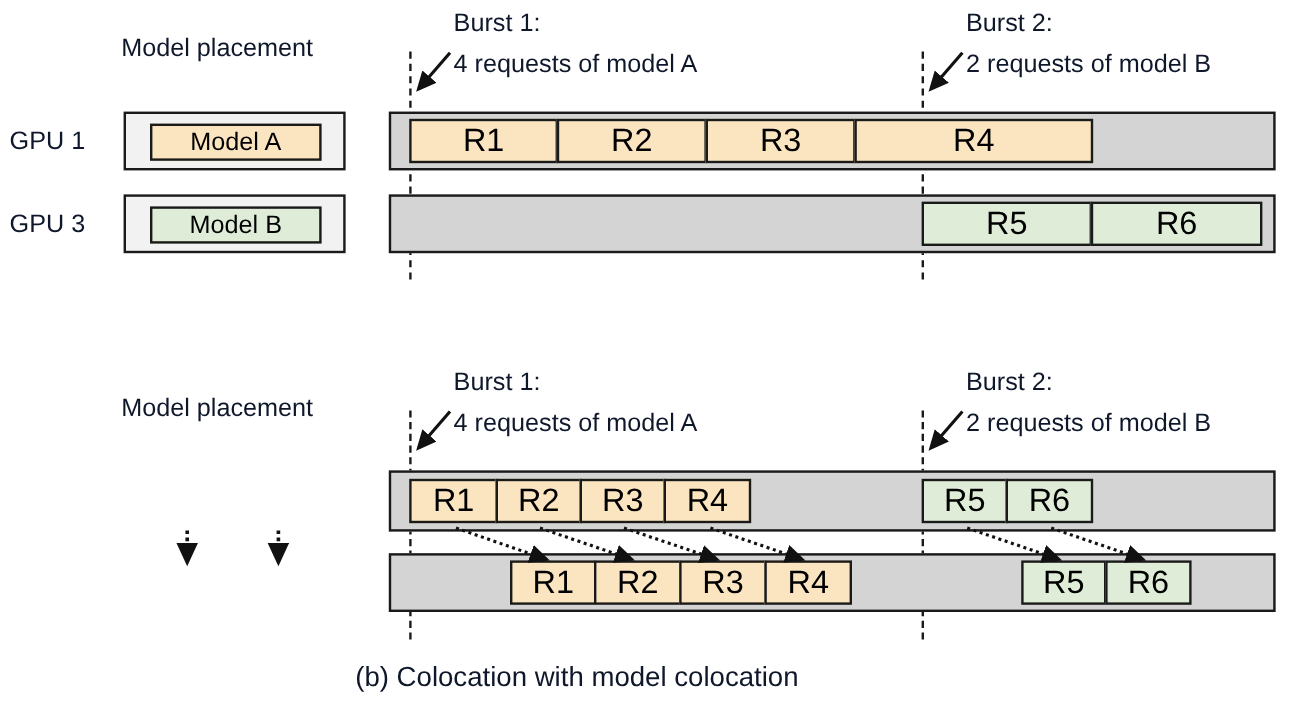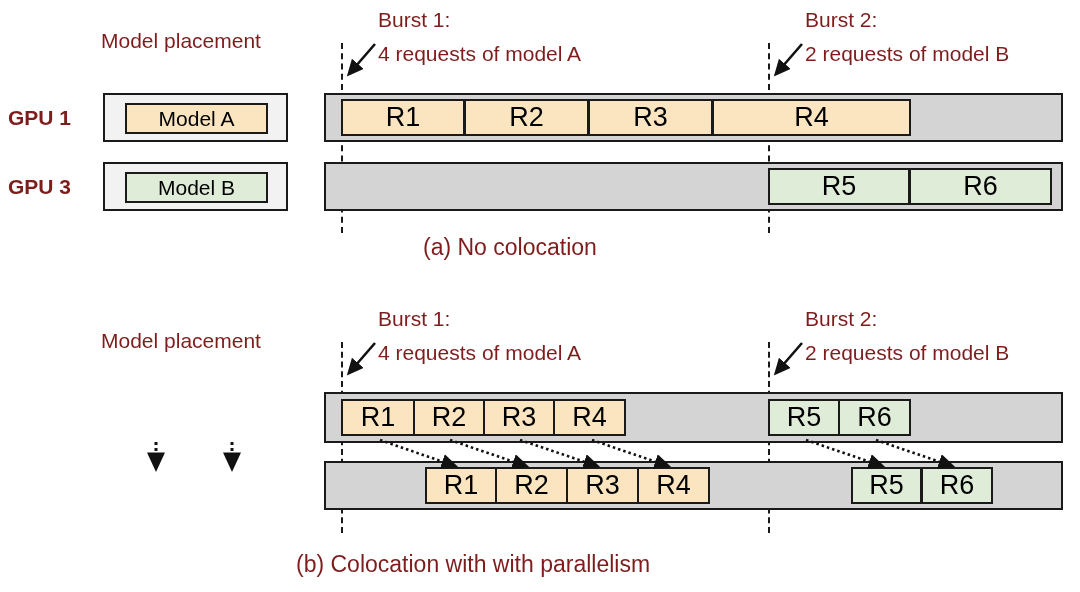--- a/index.html
+++ b/index.html
@@ -18,24 +18,24 @@
   .panel { position: absolute; left: 0; width: 1080px; }
   #panel-a { top: 0; height: 296px; }
   #panel-b { top: 296px; height: 296px; }
 
   
   .txt {
     position: absolute;
     font-size: 21px;
     line-height: 26px;
     white-space: pre;
-    color: #7f1d1d;
+    color: #0f172a;
   }
   .placement-title { font-size: 21px; }
-  .gpu-label { font-size: 21px; font-weight: bold; }
+  .gpu-label { font-size: 21px; }
   .burst-line { font-size: 21px; line-height: 27px; }
   .caption { font-size: 23px; }
 
   
   .placement-outer {
     position: absolute;
     background: #f2f2f2;
     border: 2.5px solid #1a1a1a;
     box-sizing: border-box;
   }
@@ -115,21 +115,20 @@
   <div class="track" style="left:324px; top:93px; width:739px; height:49px;"></div>
   <div class="req fill-a" style="left:341px; top:99px; width:124px; height:37px;">R1</div>
   <div class="req fill-a" style="left:464px; top:99px; width:125px; height:37px;">R2</div>
   <div class="req fill-a" style="left:588px; top:99px; width:125px; height:37px;">R3</div>
   <div class="req fill-a" style="left:712px; top:99px; width:199px; height:37px;">R4</div>
 
   <div class="track" style="left:324px; top:162px; width:739px; height:49px;"></div>
   <div class="req fill-b" style="left:768px; top:168px; width:142px; height:37px;">R5</div>
   <div class="req fill-b" style="left:909px; top:168px; width:143px; height:37px;">R6</div>
 
-  <div class="txt caption" style="left:423px; top:234px;">(a) No colocation</div>
 </div>
 
 <div class="panel" id="panel-b">
 
   <div class="txt placement-title" style="left:101px; top:32px;">Model placement</div>
 
   <div class="txt burst-line" style="left:378px; top:9px;">Burst 1:</div>
   <div class="txt burst-line" style="left:378px; top:43px;">4 requests of model A</div>
 
   <div class="txt burst-line" style="left:805px; top:9px;">Burst 2:</div>
@@ -147,21 +146,21 @@
   <div class="req fill-b" style="left:838px; top:103px; width:73px; height:37px;">R6</div>
 
   <div class="track" style="left:324px; top:165px; width:739px; height:49px;"></div>
   <div class="req fill-a" style="left:425px; top:171px; width:72px; height:37px;">R1</div>
   <div class="req fill-a" style="left:495px; top:171px; width:73px; height:37px;">R2</div>
   <div class="req fill-a" style="left:566px; top:171px; width:73px; height:37px;">R3</div>
   <div class="req fill-a" style="left:637px; top:171px; width:73px; height:37px;">R4</div>
   <div class="req fill-b" style="left:851px; top:171px; width:71px; height:37px;">R5</div>
   <div class="req fill-b" style="left:921px; top:171px; width:72px; height:37px;">R6</div>
 
-  <div class="txt caption" style="left:296px; top:255px;">(b) Colocation with with parallelism</div>
+  <div class="txt caption" style="left:296px; top:255px;">(b) Colocation with model colocation</div>
 </div>
 
 <svg class="overlay" viewBox="0 0 1080 592">
   <defs>
     <marker id="ah" markerWidth="7" markerHeight="7" refX="5.2" refY="3" orient="auto">
       <path d="M0,0 L6.5,3 L0,6 z" fill="#111"></path>
     </marker>
     <marker id="ah-s" markerWidth="7" markerHeight="7" refX="5.2" refY="3" orient="auto">
       <path d="M0,0 L6.5,3 L0,6 z" fill="#111"></path>
     </marker>

